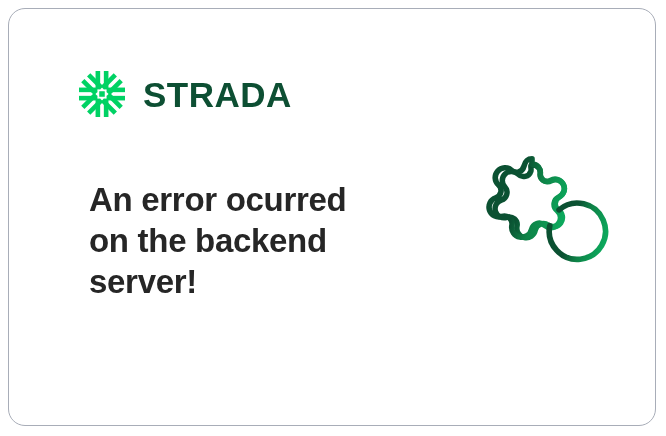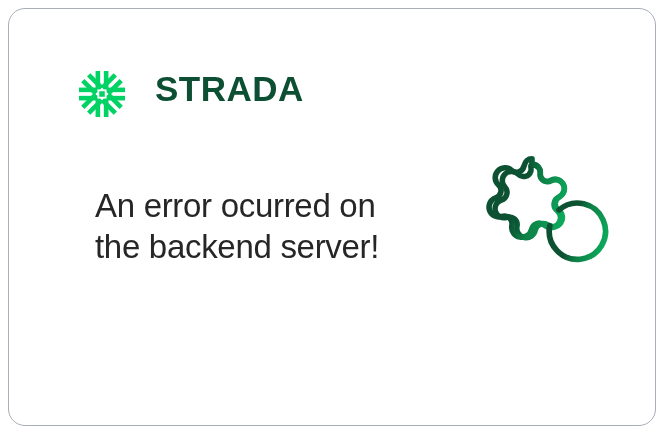--- a/index.html
+++ b/index.html
@@ -34,21 +34,22 @@
     border: 1.5px solid #A8ADB8;
     border-radius: 17px;
   }
 
   
   .brand {
     position: absolute;
     left: 70px;
     top: 62px;
     display: flex;
-    gap: 30px;
+    align-items: center;
+    gap: 18px;
   }
   .brand-mark {
     width: 46px;
     height: 46px;
     display: block;
     flex: none;
   }
   .brand-word {
     display: block;
     font-family: "Liberation Sans", sans-serif;
@@ -59,23 +60,23 @@
     color: #0D4F33;
     white-space: nowrap;
   }
 
   
   .headline {
     position: absolute;
     left: 76px;
     top: 166px;
     width: 300px;
-    margin: 10px;
+    margin: 4px;
     font-family: "Liberation Sans", sans-serif;
-    font-weight: 400;
+    font-weight: 700;
     font-size: 33px;
     line-height: 41px;
     letter-spacing: -0.3px;
     color: #262626;
   }
 
   
   .gear {
     position: absolute;
     left: 446px;

